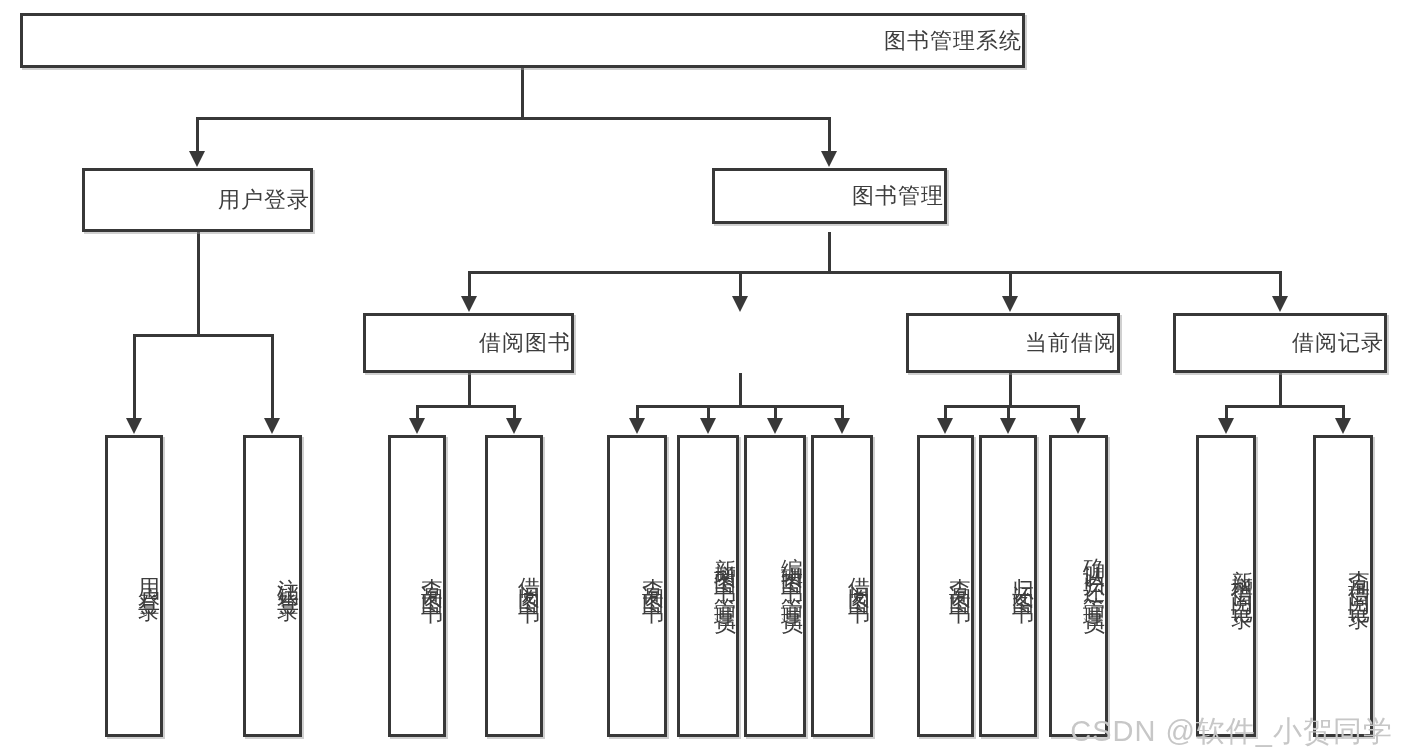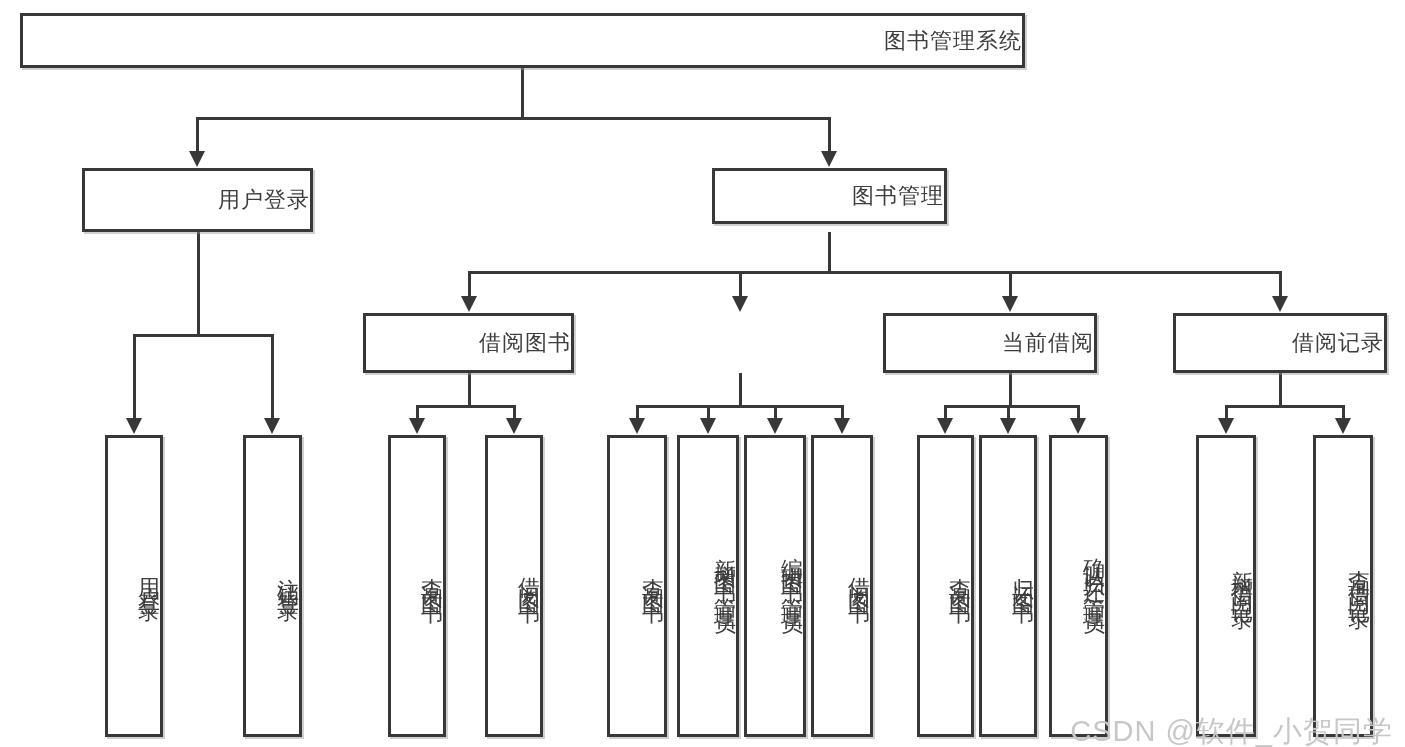--- a/index.html
+++ b/index.html
@@ -76,21 +76,21 @@
     </div>
     <div class="node" style="left: 82px; top: 168px; width: 231px; height: 64px;">
       <span class="label">用户登录</span>
     </div>
     <div class="node" style="left: 712px; top: 168px; width: 235px; height: 56px;">
       <span class="label">图书管理</span>
     </div>
     <div class="node" style="left: 363px; top: 313px; width: 211px; height: 60px;">
       <span class="label">借阅图书</span>
     </div>
-    <div class="node" style="left: 883px; top: 313px; width: 214px; height: 60px; padding-left: 34px;">
+    <div class="node" style="left: 906px; top: 313px; width: 214px; height: 60px; padding-left: 34px;">
       <span class="label">当前借阅</span>
     </div>
     <div class="node" style="left: 1173px; top: 313px; width: 214px; height: 60px;">
       <span class="label">借阅记录</span>
     </div>
     <div class="node vert" style="left: 105px; top: 435px; width: 58px; height: 302px;">
       <span class="label">用户登录</span>
     </div>
     <div class="node vert" style="left: 243px; top: 435px; width: 59px; height: 302px;">
       <span class="label">注销登录</span>

